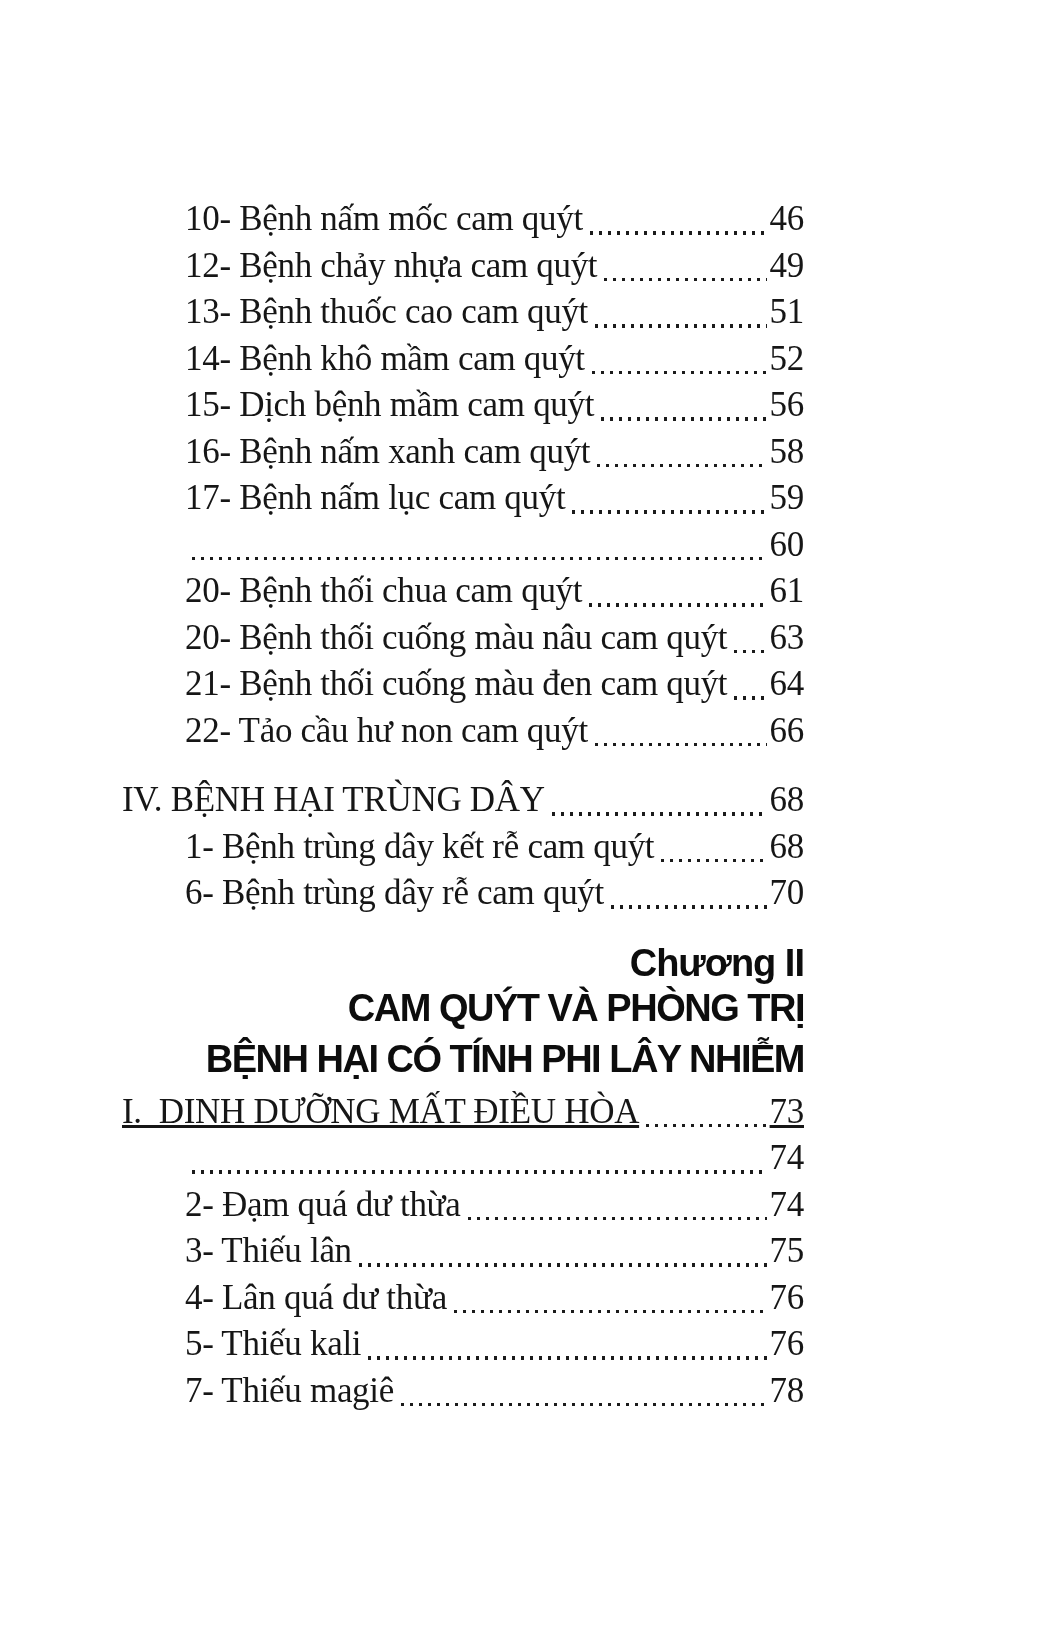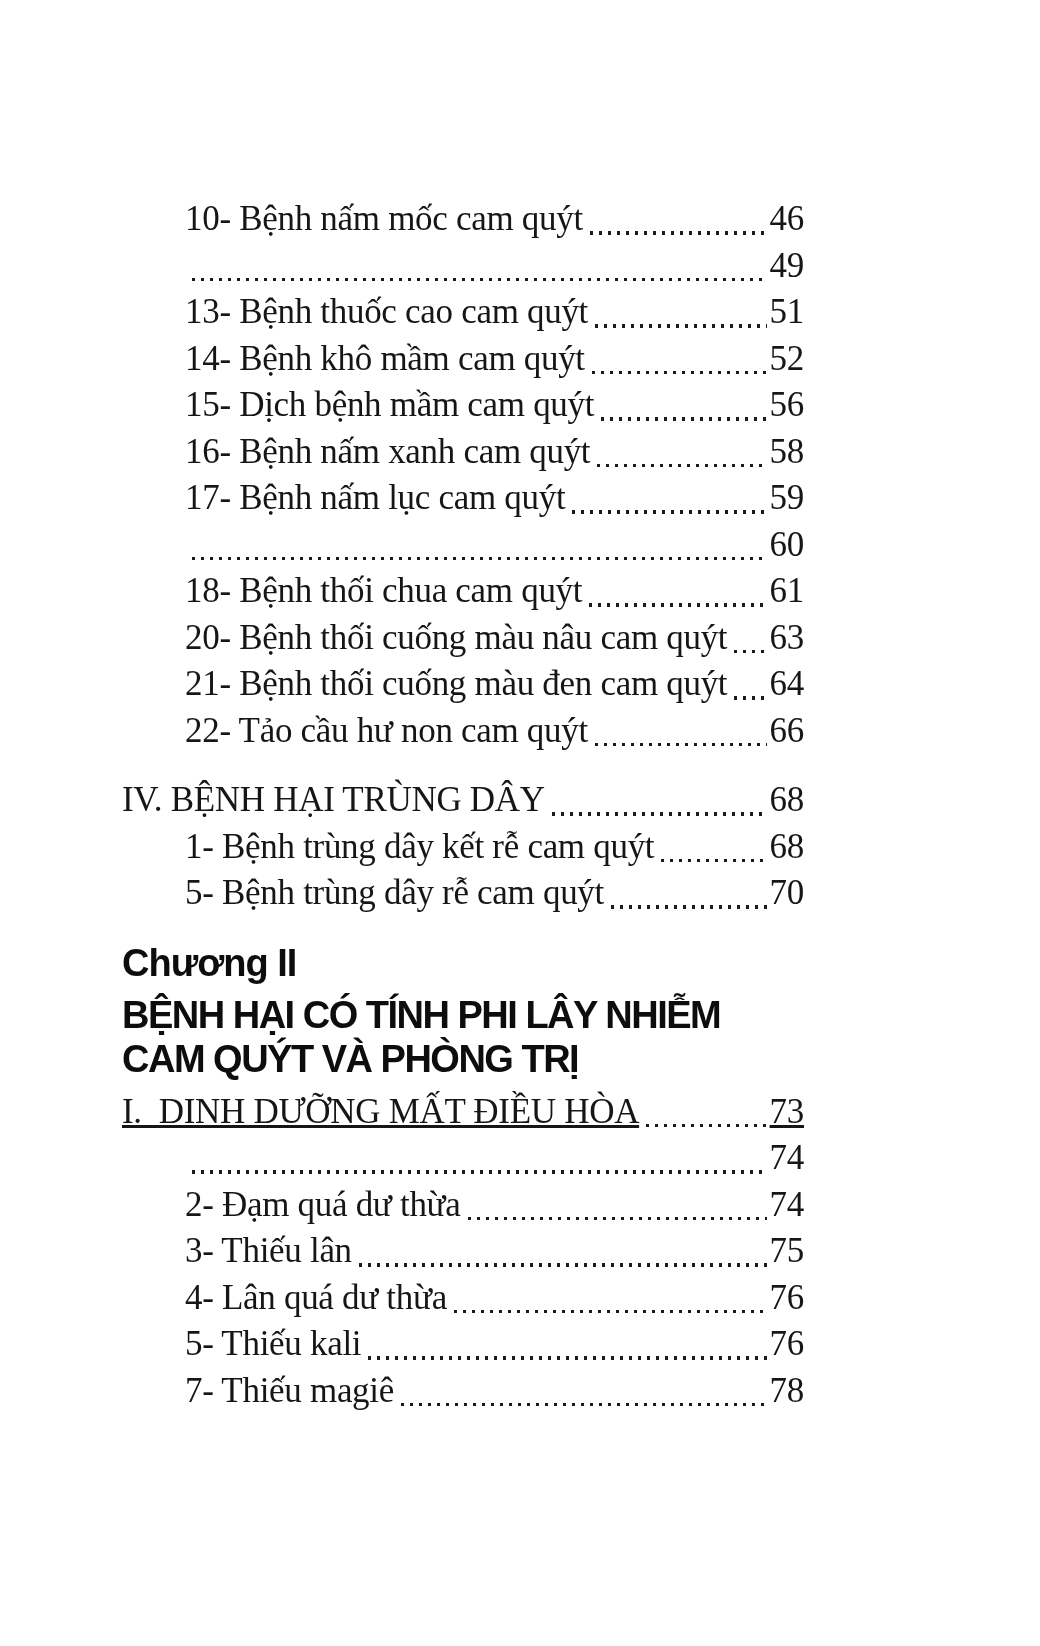--- a/index.html
+++ b/index.html
@@ -43,21 +43,21 @@
     right: 3px;
     bottom: 8px;
     height: 3.2px;
     background-image: repeating-linear-gradient(to right, #1b1b1b 0 3.2px, transparent 3.2px 9px);
   }
   .toc-page { white-space: pre; }
 
   .chapter-heading {
     margin-top: 23px;
     margin-bottom: 8px;
-    text-align: left;
+    text-align: right;
     font-family: "Liberation Sans", "DejaVu Sans", sans-serif;
     font-weight: 700;
     color: #0d0d0d;
   }
   .chapter-kicker {
     font-size: 38px;
     line-height: 46px;
     letter-spacing: -1px;
   }
   .chapter-title {
@@ -72,20 +72,21 @@
 
 <div class="page">
 
   <div class="toc-list toc-list-part1">
       <div class="toc-row level-sub">
     <span class="toc-text">10- Bệnh nấm mốc cam quýt</span>
     <span class="toc-dots"></span>
     <span class="toc-page">46</span>
   </div>
       <div class="toc-row level-sub">
+    <span class="toc-text">12- Bệnh chảy nhựa cam quýt</span>
     <span class="toc-dots"></span>
     <span class="toc-page">49</span>
   </div>
       <div class="toc-row level-sub">
     <span class="toc-text">13- Bệnh thuốc cao cam quýt</span>
     <span class="toc-dots"></span>
     <span class="toc-page">51</span>
   </div>
       <div class="toc-row level-sub">
     <span class="toc-text">14- Bệnh khô mầm cam quýt</span>
@@ -105,21 +106,21 @@
       <div class="toc-row level-sub">
     <span class="toc-text">17- Bệnh nấm lục cam quýt</span>
     <span class="toc-dots"></span>
     <span class="toc-page">59</span>
   </div>
       <div class="toc-row level-sub">
     <span class="toc-dots"></span>
     <span class="toc-page">60</span>
   </div>
       <div class="toc-row level-sub">
-    <span class="toc-text">18- Bệnh thối chua cam quýt</span>
+    <span class="toc-text">20- Bệnh thối chua cam quýt</span>
     <span class="toc-dots"></span>
     <span class="toc-page">61</span>
   </div>
       <div class="toc-row level-sub">
     <span class="toc-text">20- Bệnh thối cuống màu nâu cam quýt</span>
     <span class="toc-dots"></span>
     <span class="toc-page">63</span>
   </div>
       <div class="toc-row level-sub">
     <span class="toc-text">21- Bệnh thối cuống màu đen cam quýt</span>
@@ -135,30 +136,30 @@
     <span class="toc-text">IV. BỆNH HẠI TRÙNG DÂY</span>
     <span class="toc-dots"></span>
     <span class="toc-page">68</span>
   </div>
       <div class="toc-row level-sub">
     <span class="toc-text">1- Bệnh trùng dây kết rễ cam quýt</span>
     <span class="toc-dots"></span>
     <span class="toc-page">68</span>
   </div>
       <div class="toc-row level-sub">
-    <span class="toc-text">5- Bệnh trùng dây rễ cam quýt</span>
+    <span class="toc-text">6- Bệnh trùng dây rễ cam quýt</span>
     <span class="toc-dots"></span>
     <span class="toc-page">70</span>
   </div>
     </div>
 
   <div class="chapter-heading">
     <div class="chapter-kicker">Chương II</div>
+    <div class="chapter-title">CAM QUÝT VÀ PHÒNG TRỊ</div>
     <div class="chapter-title first">BỆNH HẠI CÓ TÍNH PHI LÂY NHIỄM</div>
-    <div class="chapter-title">CAM QUÝT VÀ PHÒNG TRỊ</div>
   </div>
 
   <div class="toc-list toc-list-part2">
       <div class="toc-row level-section">
     <span class="toc-text">I.  DINH DƯỠNG MẤT ĐIỀU HÒA</span>
     <span class="toc-dots"></span>
     <span class="toc-page">73</span>
   </div>
       <div class="toc-row level-sub">
     <span class="toc-dots"></span>

